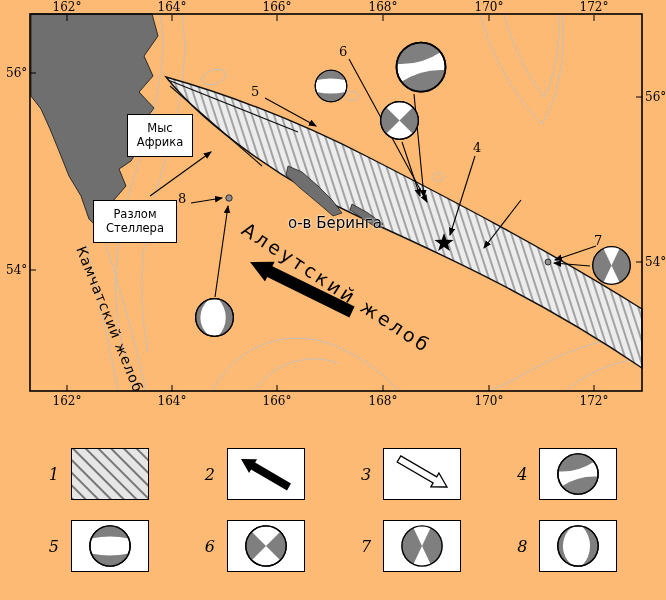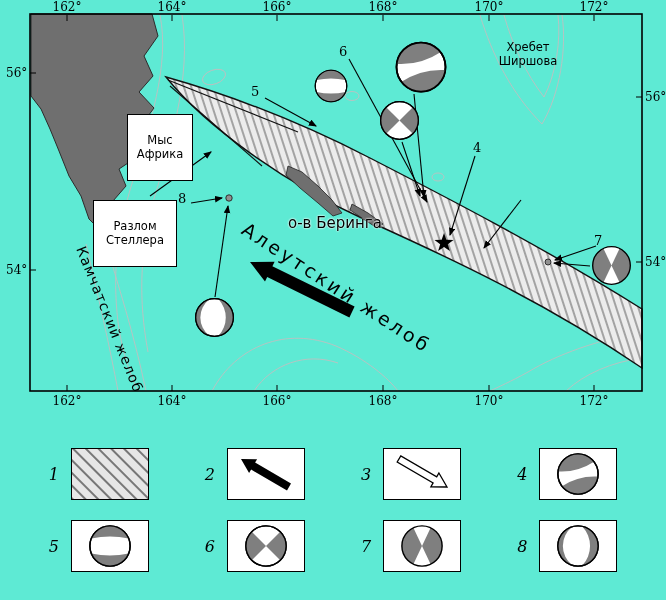--- a/index.html
+++ b/index.html
@@ -1,23 +1,23 @@
 <!DOCTYPE html>
 <html><head>
 <meta charset="utf-8">
 <style>
   html,body{margin:0;padding:0;background:#fff;}
-  #fig{position:relative;width:666px;height:600px;background:#5eead4;overflow:hidden;
+  #fig{position:relative;width:666px;height:600px;background:#fdba74;overflow:hidden;
        font-family:"DejaVu Sans", sans-serif;color:#000;}
   #mapwrap{position:absolute;left:0;top:0;width:666px;height:412px;}
   #mapsvg{position:absolute;left:0;top:0;}
   .ax{position:absolute;font:12px "DejaVu Serif", serif;transform:translateX(-50%);white-space:nowrap;}
   .axl{position:absolute;font:12px "DejaVu Serif", serif;white-space:nowrap;}
   .maplab{position:absolute;font:11.5px "DejaVu Sans", sans-serif;text-align:center;line-height:1.25;}
-  .box{background:#fff;border:1.4px solid #000;padding:18px 3px;}
+  .box{background:#fff;border:1.4px solid #000;padding:6px 3px;}
   .evnum{position:absolute;font:13px "DejaVu Serif", serif;}
   .rot{position:absolute;white-space:nowrap;transform-origin:0 0;}
   #lab-kamtrench{font-size:14px;letter-spacing:1px;transform:rotate(68deg);}
   #lab-aleutrench{font-size:19px;letter-spacing:3px;transform:rotate(33deg);}
   #lab-beringisl{position:absolute;font-size:15px;white-space:nowrap;text-shadow:0 0 2px #fff,0 0 2px #fff;}
   .bb{position:absolute;}
   .bfill{fill:#fff;stroke:#000;stroke-width:2px;}
   .bsh{fill:#7f7f7f;}
   .bwh{fill:#fff;}
   .legend{position:absolute;left:0;top:428px;width:666px;}
@@ -167,21 +167,20 @@
     <div class="ax" style="left:383px;top:394px">168°</div>
     <div class="ax" style="left:489px;top:394px">170°</div>
     <div class="ax" style="left:594px;top:394px">172°</div>
     <div class="axl" style="left:6px;top:66px">56°</div>
     <div class="axl" style="left:6px;top:263px">54°</div>
     <div class="axl" style="left:645px;top:90px">56°</div>
     <div class="axl" style="left:645px;top:255px">54°</div>
 
     <div class="maplab box" style="left:127px;top:114px;width:58px">Мыс Африка</div>
     <div class="maplab box" style="left:93px;top:200px;width:76px">Разлом Стеллера</div>
-    <div class="maplab" style="left:486px;top:40px;width:84px">Хребет Ширшова</div>
     <div id="lab-beringisl" style="left:288px;top:214px">о-в Беринга</div>
     <div class="rot" id="lab-kamtrench" style="left:88px;top:244px">Камчатский желоб</div>
     <div class="rot" id="lab-aleutrench" style="left:250px;top:218px">Алеутский желоб</div>
 
     <div class="evnum" style="left:473px;top:140px">4</div>
     <div class="evnum" style="left:251px;top:84px">5</div>
     <div class="evnum" style="left:339px;top:44px">6</div>
     <div class="evnum" style="left:594px;top:233px">7</div>
     <div class="evnum" style="left:178px;top:191px">8</div>
   </div>

